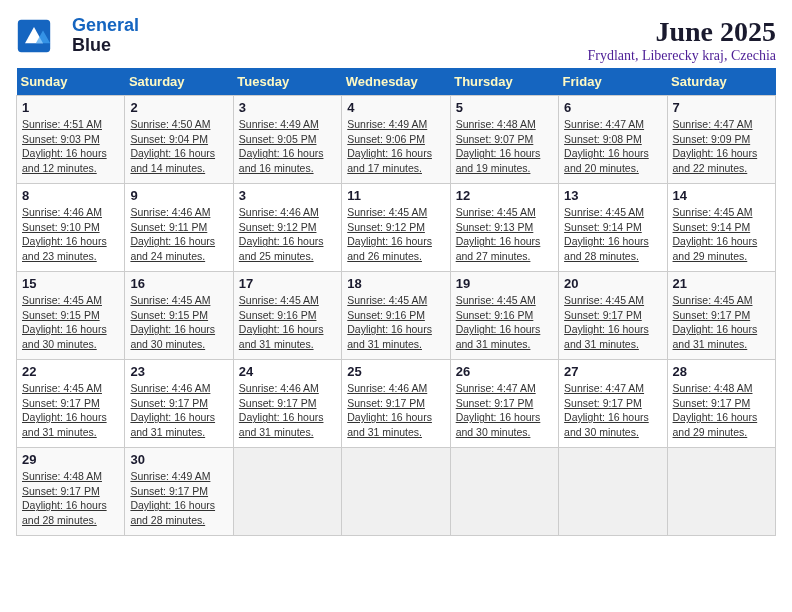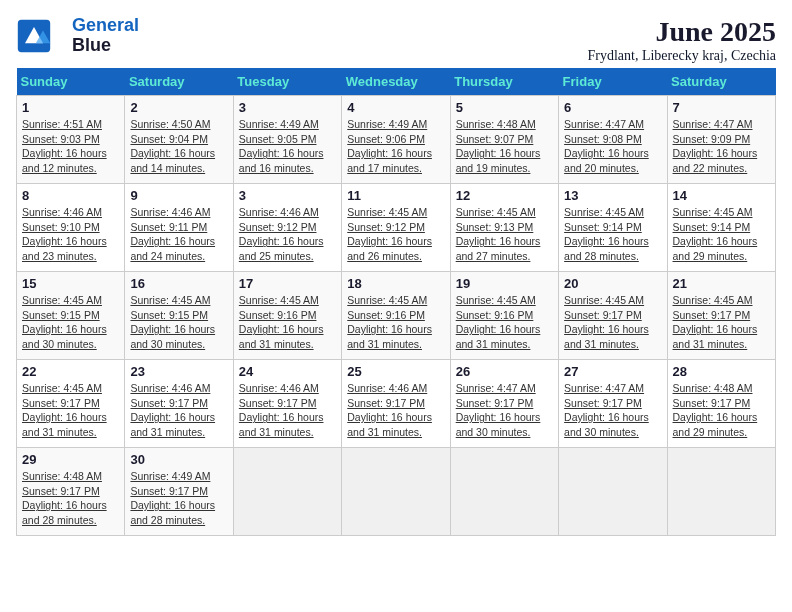--- a/index.html
+++ b/index.html
@@ -38,30 +38,30 @@
       text-align: right;
       font-family: Liberation Serif, serif;
     }
     .month-title {
       font-size: 28px;
       font-weight: bold;
       color: #1a1a2e;
     }
     .location {
       font-size: 14px;
-      color: #0f172a;
+      color: #4c1d95;
     }
     table {
       width: 100%;
       border-collapse: collapse;
       font-size: 11px;
     }
     thead th {
       background: #1565c0;
-      color: #5eead4;
+      color: #fef9c3;
       padding: 6px 4px;
       text-align: left;
       font-size: 13px;
       font-weight: bold;
     }
     tbody tr td {
       border: 1px solid #ccc;
       vertical-align: top;
       padding: 4px 5px;
       width: 14.28%;

